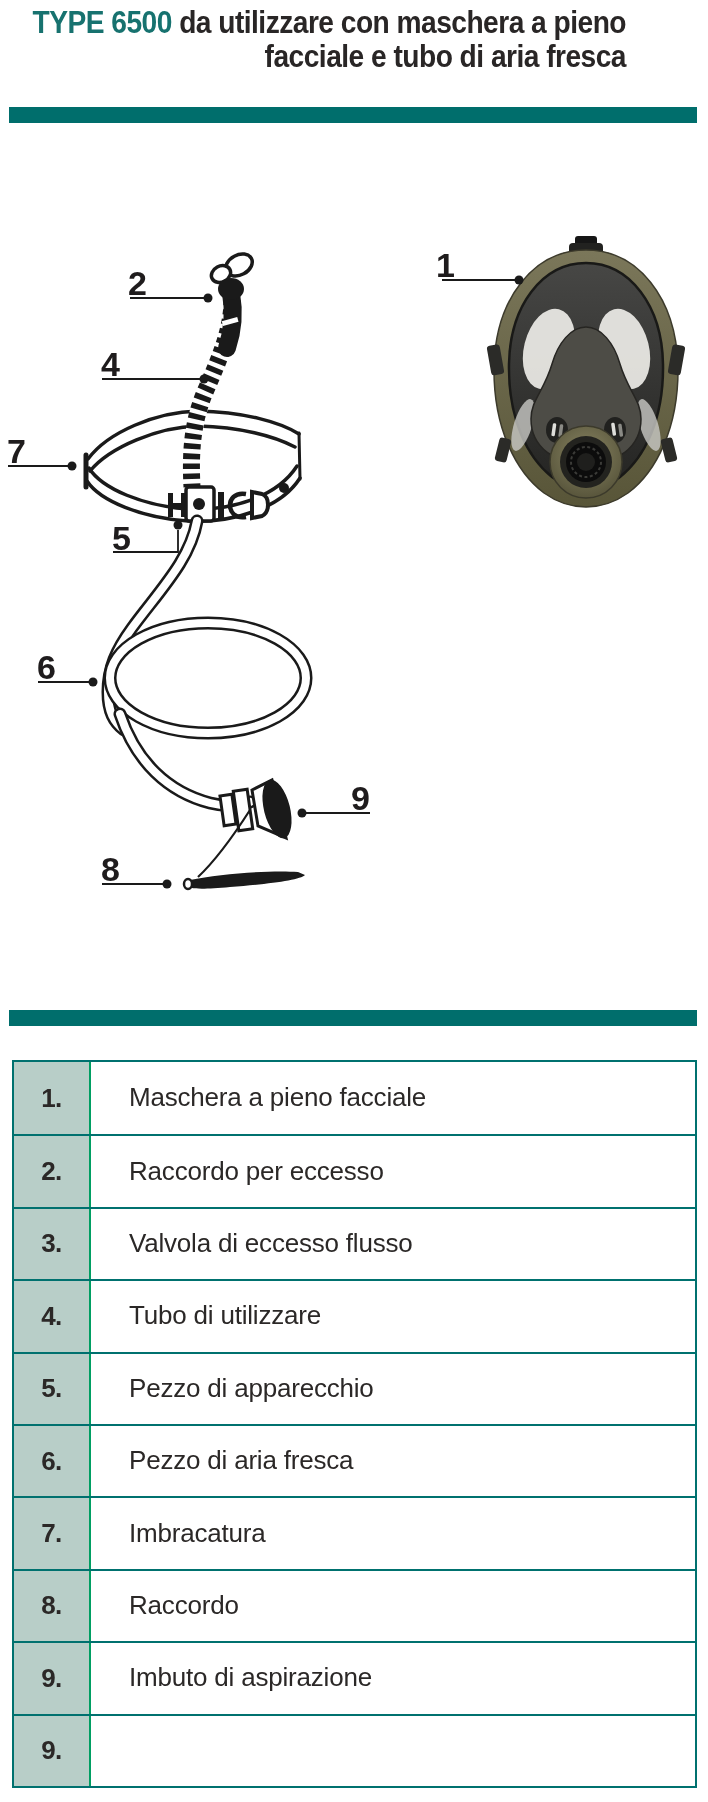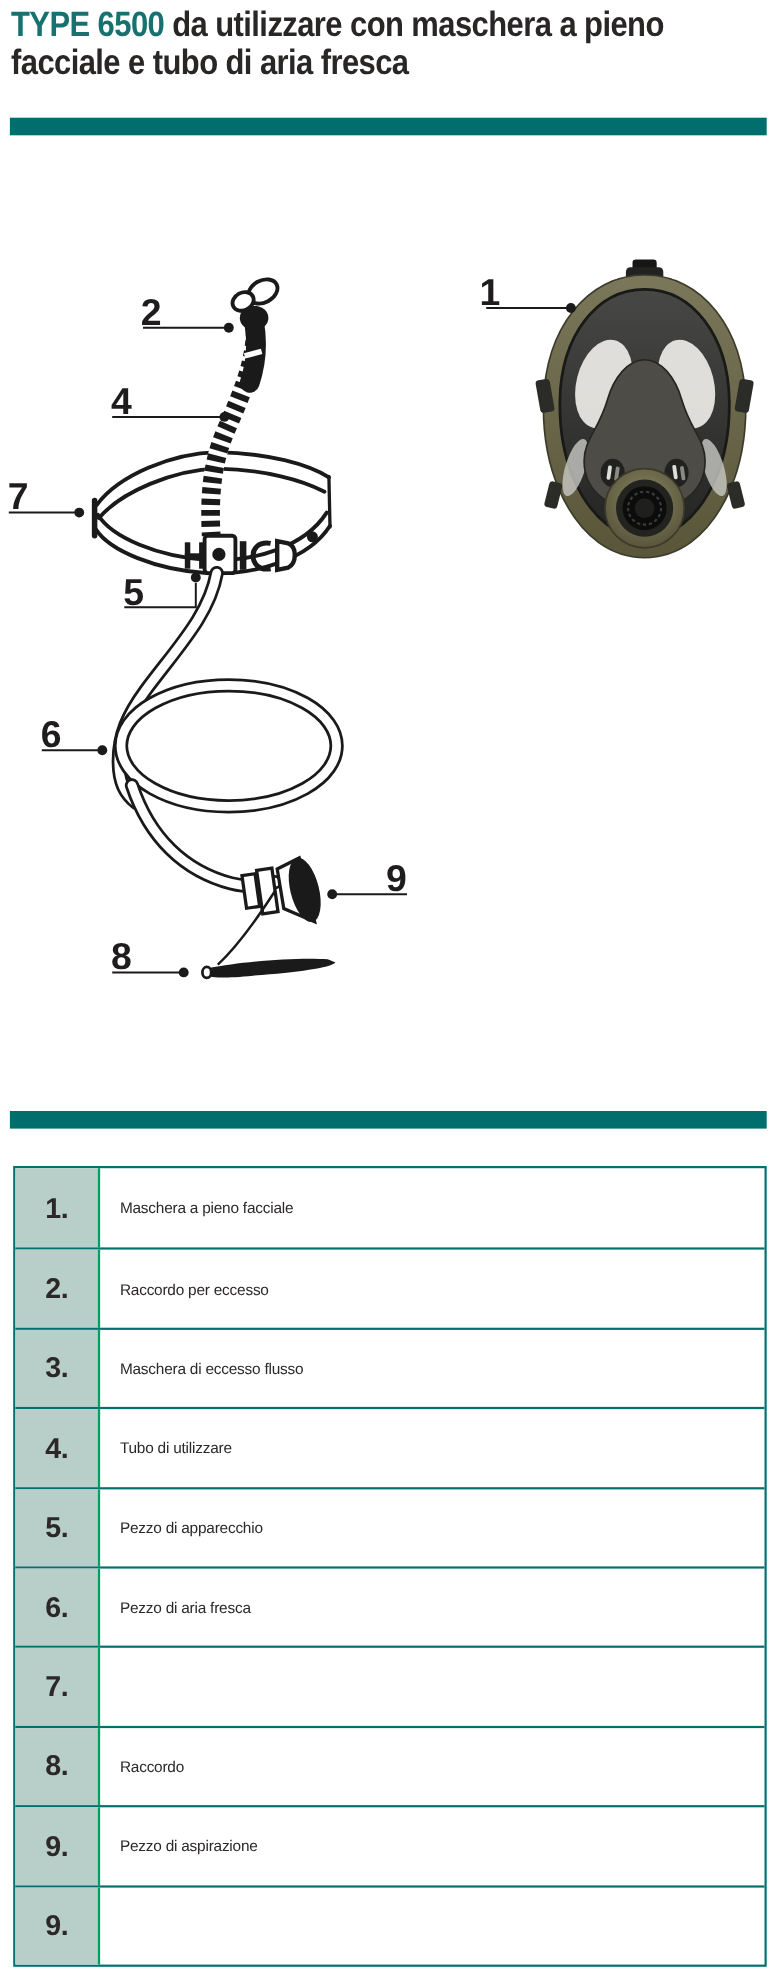--- a/index.html
+++ b/index.html
@@ -1,19 +1,19 @@
 <!DOCTYPE html>
 <html><head>
 <meta charset="utf-8">
 <style>
   * { margin:0; padding:0; box-sizing:border-box; }
   body { background:#ffffff; }
   .page {
     position:relative; width:708px; height:1802px; background:#ffffff;
-    font-family:"Liberation Sans", sans-serif; overflow:hidden;
+    font-family:"Liberation Sans", sans-serif; overflow:hidden;text-align:right;
   }
   .title {
     position:absolute; left:10px; top:6px; width:700px;
     font-size:32px; font-weight:bold; line-height:1.06; letter-spacing:-0.6px;
     color:#29262
 
 
 
 6; color:#292626;
     transform:scaleX(0.88); transform-origin:top left;
@@ -35,22 +35,22 @@
     background:#ffffff;
   }
   .prow { display:grid; grid-template-columns:77px 1fr; border-top:2px solid #00716F; }
   .prow:first-child { border-top:none; }
   .num-cell {
     background:#B8CEC8; border-right:2.5px solid #009E62;
     display:flex; align-items:center; justify-content:center;
     font-size:26px; font-weight:bold; color:#2b2827; letter-spacing:-0.5px;
   }
   .desc-cell {
-    display:flex; align-items:center; padding-left:18px; padding-right:34px;
-    font-size:14px; color:#2b2827; line-height:1.3; letter-spacing:-0.2px;
+    display:flex; align-items:center; padding-left:38px; padding-right:34px;
+    font-size:26px; color:#2b2827; line-height:1.3; letter-spacing:-0.2px;
   }
 </style>
 </head>
 <body>
 
 <div class="page">
 
   <h1 class="title">
     <span class="hl">TYPE 6500</span>
     <span>da utilizzare con maschera a pieno facciale e tubo di aria fresca</span>
@@ -207,43 +207,44 @@
     <div class="prow">
       <div class="num-cell">1.</div>
       <div class="desc-cell">Maschera a pieno facciale</div>
     </div>
     <div class="prow">
       <div class="num-cell">2.</div>
       <div class="desc-cell">Raccordo per eccesso</div>
     </div>
     <div class="prow">
       <div class="num-cell">3.</div>
-      <div class="desc-cell">Maschera di eccesso flusso</div>
+      <div class="desc-cell">Valvola di eccesso flusso</div>
     </div>
     <div class="prow">
       <div class="num-cell">4.</div>
       <div class="desc-cell">Tubo di utilizzare</div>
     </div>
     <div class="prow">
       <div class="num-cell">5.</div>
       <div class="desc-cell">Pezzo di apparecchio</div>
     </div>
     <div class="prow">
       <div class="num-cell">6.</div>
       <div class="desc-cell">Pezzo di aria fresca</div>
     </div>
     <div class="prow">
       <div class="num-cell">7.</div>
+      <div class="desc-cell">Imbracatura</div>
     </div>
     <div class="prow">
       <div class="num-cell">8.</div>
       <div class="desc-cell">Raccordo</div>
     </div>
     <div class="prow">
       <div class="num-cell">9.</div>
-      <div class="desc-cell">Pezzo di aspirazione</div>
+      <div class="desc-cell">Imbuto di aspirazione</div>
     </div>
     <div class="prow">
       <div class="num-cell">9.</div>
     </div>
   </div>
 
 </div>
 
 </body></html>

